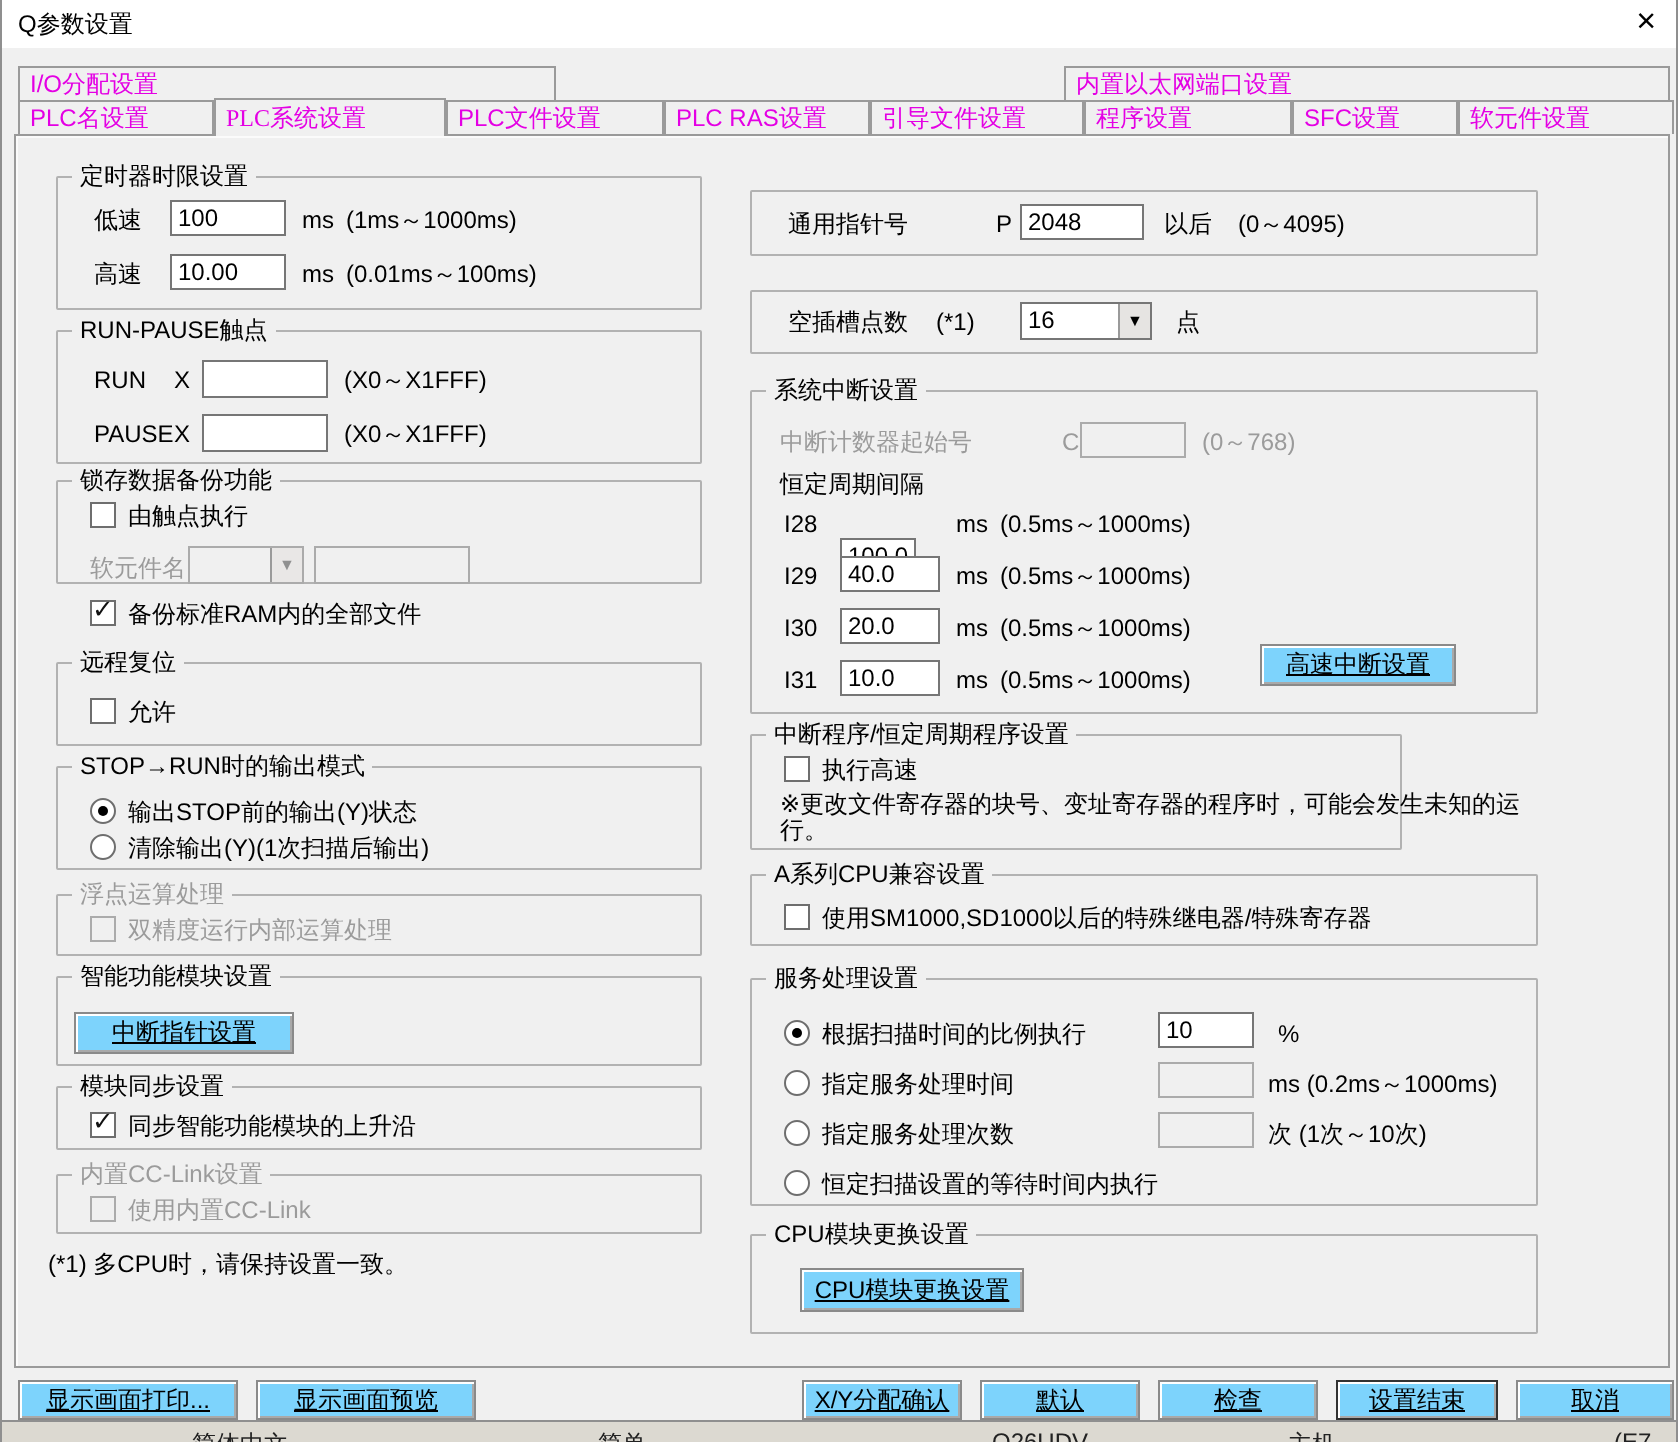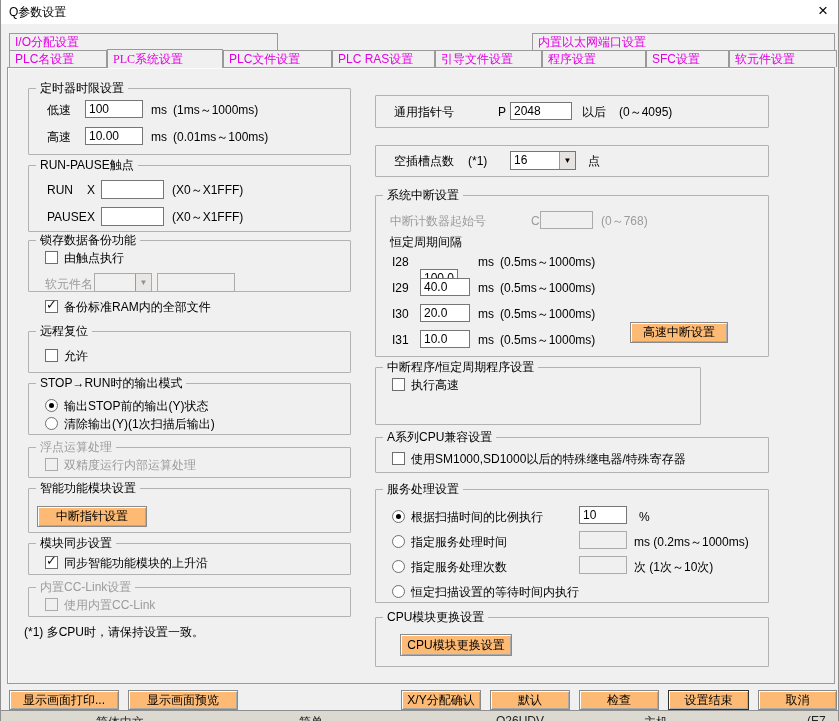--- a/index.html
+++ b/index.html
@@ -28,23 +28,23 @@
   .combo.dis { background:#f0f0f0; border-color:#ababab; }
   .combo .val { flex:1; padding-left:3px; line-height:16px; overflow:hidden; }
   .combo .arr { width:16px; background:#e6e4e2; border-left:1px solid #9a9a9a;
     display:flex; align-items:center; justify-content:center; font-size:8px; color:#000; }
   .combo.dis .arr { color:#909090; background:#e9e7e6; }
   .cb { position:absolute; width:13px; height:13px; background:#fff; border:1px solid #6e6e6e; }
   .cb.dis { background:#f0f0f0; border-color:#ababab; }
   .cb .mk { position:absolute; left:0px; top:-3px; font-size:13px; font-weight:bold; color:#111; line-height:13px; }
   .radio { position:absolute; width:13px; height:13px; border-radius:50%; background:#fff; border:1px solid #6e6e6e; }
   .radio.sel::after { content:""; position:absolute; left:3px; top:3px; width:5px; height:5px; border-radius:50%; background:#000; }
-  .btn { position:absolute; background:#fdba74; border:1px solid #8a8a8a;
+  .btn { position:absolute; background:#7dd3fc; border:1px solid #8a8a8a;
     box-shadow: inset 1px 1px 0 #ffffff, inset -1px -1px 0 #a9a9a9;
-    display:flex; align-items:center; justify-content:center; font-size:12px; white-space:nowrap; cursor:pointer; z-index:2; }
+    display:flex; align-items:center; justify-content:center; font-size:12px; white-space:nowrap; cursor:pointer; z-index:2;text-decoration:underline; }
   .btn.def { border:1px solid #323232; }
   .note { position:absolute; white-space:nowrap; z-index:2; }
   .warn { position:absolute; line-height:13px; }
   .strip { position:absolute; left:0; top:710px; width:839px; height:11px;
     background:#dcd9d1; border-top:1px solid #8f8f8f; overflow:hidden; z-index:6; }
   .strip span { position:absolute; top:3px; font-size:12px; color:#222; white-space:nowrap; }
 </style>
 </head>
 <body>
 
@@ -196,20 +196,21 @@
     <span class="lbl" style="left:102px;top:137px">ms</span>
     <span class="lbl" style="left:124px;top:137px">(0.5ms～1000ms)</span>
 
     <div class="btn" style="left:254px;top:126px;width:98px;height:21px">高速中断设置</div>
   </div>
 
   <div class="grp" style="left:374px;top:367px;width:326px;height:58px">
     <span class="grp-t">中断程序/恒定周期程序设置</span>
     <span class="cb" style="left:16px;top:10px"></span>
     <span class="lbl" style="left:35px;top:10px">执行高速</span>
+    <div class="warn" style="left:14px;top:28px;width:372px">※更改文件寄存器的块号、变址寄存器的程序时，可能会发生未知的运行。</div>
   </div>
 
   <div class="grp" style="left:374px;top:437px;width:394px;height:36px">
     <span class="grp-t">A系列CPU兼容设置</span>
     <span class="cb" style="left:16px;top:14px"></span>
     <span class="lbl" style="left:35px;top:14px">使用SM1000,SD1000以后的特殊继电器/特殊寄存器</span>
   </div>
 
   <div class="grp" style="left:374px;top:489px;width:394px;height:114px">
     <span class="grp-t">服务处理设置</span>

